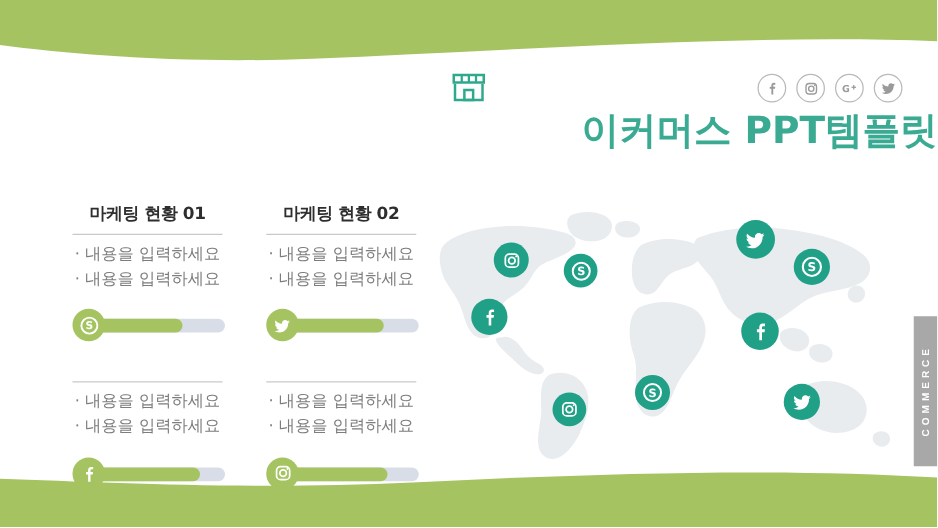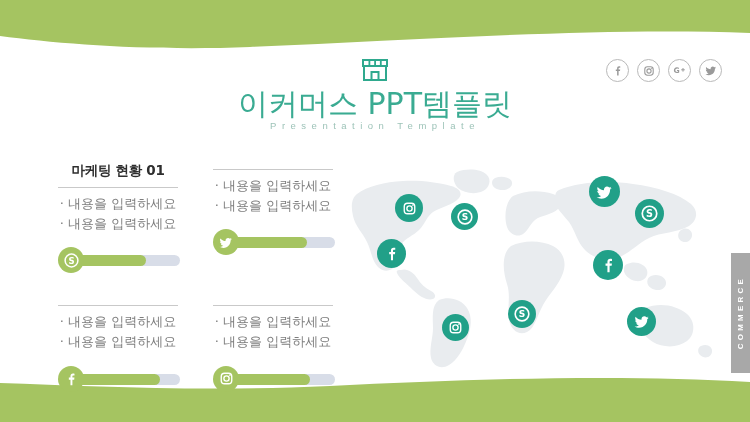--- a/index.html
+++ b/index.html
@@ -11,22 +11,22 @@
   }
   .slide { position:absolute; inset:0; background:#fff; overflow:hidden; }
 
   .wave-top, .wave-bottom { position:absolute; left:0; width:750px; }
   .wave-top { top:0; height:70px; }
   .wave-bottom { bottom:0; height:70px; }
 
   
   .shop-icon { position:absolute; left:50%; top:57px; transform:translateX(-50%); }
   .title {
-    position:absolute; top:84px; left:0; width:750px; text-align:center;
-    font-size:30px; font-weight:normal; color:#3aab92; letter-spacing:0px;
+    position:absolute; top:84px; left:0; width:750px; text-align:right;
+    font-size:30px; font-weight:bold; color:#3aab92; letter-spacing:0px;
     font-family:"DejaVu Sans", sans-serif;
   }
   .subtitle {
     position:absolute; top:120px; left:0; width:750px; text-align:center;
     font-size:9.5px; color:#9dc3b8; letter-spacing:5.5px; font-weight:normal;
   }
 
   
   .social-bar { position:absolute; top:59px; right:28px; display:flex; gap:8px; }
   .social-chip {
@@ -103,21 +103,20 @@
       </g>
       <g fill="#2fa98e">
         <rect x="8.5" y="3.6" width="1.8" height="5"></rect>
         <rect x="14.2" y="3.6" width="1.8" height="5"></rect>
         <rect x="19.9" y="3.6" width="1.8" height="5"></rect>
       </g>
     </svg>
   </span>
 
   <div class="title">이커머스 PPT템플릿</div>
-  <div class="subtitle">Presentation Template</div>
 
   <div class="social-bar">
     <span class="social-chip">
       <svg width="11" height="11" viewBox="0 0 11 11">
         <path d="M6.6,10.5 L6.6,6 L8,6 L8.2,4.4 L6.6,4.4 L6.6,3.5 C6.6,3 6.75,2.7 7.45,2.7 L8.25,2.7 L8.25,1.3 C8,1.27 7.5,1.2 7,1.2 C5.85,1.2 5.1,1.9 5.1,3.3 L5.1,4.4 L3.8,4.4 L3.8,6 L5.1,6 L5.1,10.5 Z" fill="#9a9a9a"></path>
       </svg>
     </span>
     <span class="social-chip">
       <svg width="12" height="12" viewBox="0 0 12 12">
         <rect x="1.8" y="1.8" width="8.4" height="8.4" rx="2.6" fill="none" stroke="#9a9a9a" stroke-width="1.1"></rect>
@@ -154,20 +153,21 @@
           <div class="bar-knob">
             <svg width="15" height="15" viewBox="0 0 15 15">
               <circle cx="7.5" cy="7.5" r="6.4" fill="none" stroke="#fff" stroke-width="1.5"></circle>
               <text x="7.5" y="10.6" text-anchor="middle" font-family="DejaVu Sans, sans-serif" font-size="8.5" font-weight="bold" fill="#fff">S</text>
             </svg>
           </div>
         </div>
       </div>
 
       <div class="card">
+        <div class="card-title">마케팅 현황 02</div>
         <div class="card-rule"></div>
         <div class="card-line">· 내용을 입력하세요</div>
         <div class="card-line">· 내용을 입력하세요</div>
         <div class="bar-wrap">
           <div class="bar-track"></div>
           <div class="bar-fill" style="width: 84.75px;"></div>
           <div class="bar-knob">
             <svg width="14" height="13" viewBox="0 0 12 11">
               <path d="M11,2.6 C10.6,2.8 10.2,2.9 9.75,2.95 C10.2,2.68 10.55,2.25 10.72,1.73 C10.3,1.98 9.83,2.16 9.34,2.26 C8.94,1.83 8.38,1.57 7.76,1.57 C6.56,1.57 5.6,2.55 5.6,3.75 C5.6,3.92 5.62,4.09 5.65,4.25 C3.85,4.16 2.26,3.29 1.19,1.97 C1,2.3 0.9,2.68 0.9,3.08 C0.9,3.84 1.28,4.5 1.86,4.89 C1.5,4.88 1.17,4.78 0.88,4.61 L0.88,4.64 C0.88,5.69 1.63,6.57 2.62,6.77 C2.44,6.82 2.25,6.85 2.05,6.85 C1.91,6.85 1.78,6.83 1.65,6.81 C1.92,7.67 2.72,8.3 3.67,8.32 C2.93,8.9 2,9.25 0.98,9.25 C0.8,9.25 0.63,9.24 0.46,9.22 C1.42,9.84 2.56,10.2 3.78,10.2 C7.75,10.2 9.93,6.9 9.93,4.04 L9.92,3.76 C10.35,3.46 10.72,3.06 11,2.6 Z" fill="#fff"></path>
             </svg>

